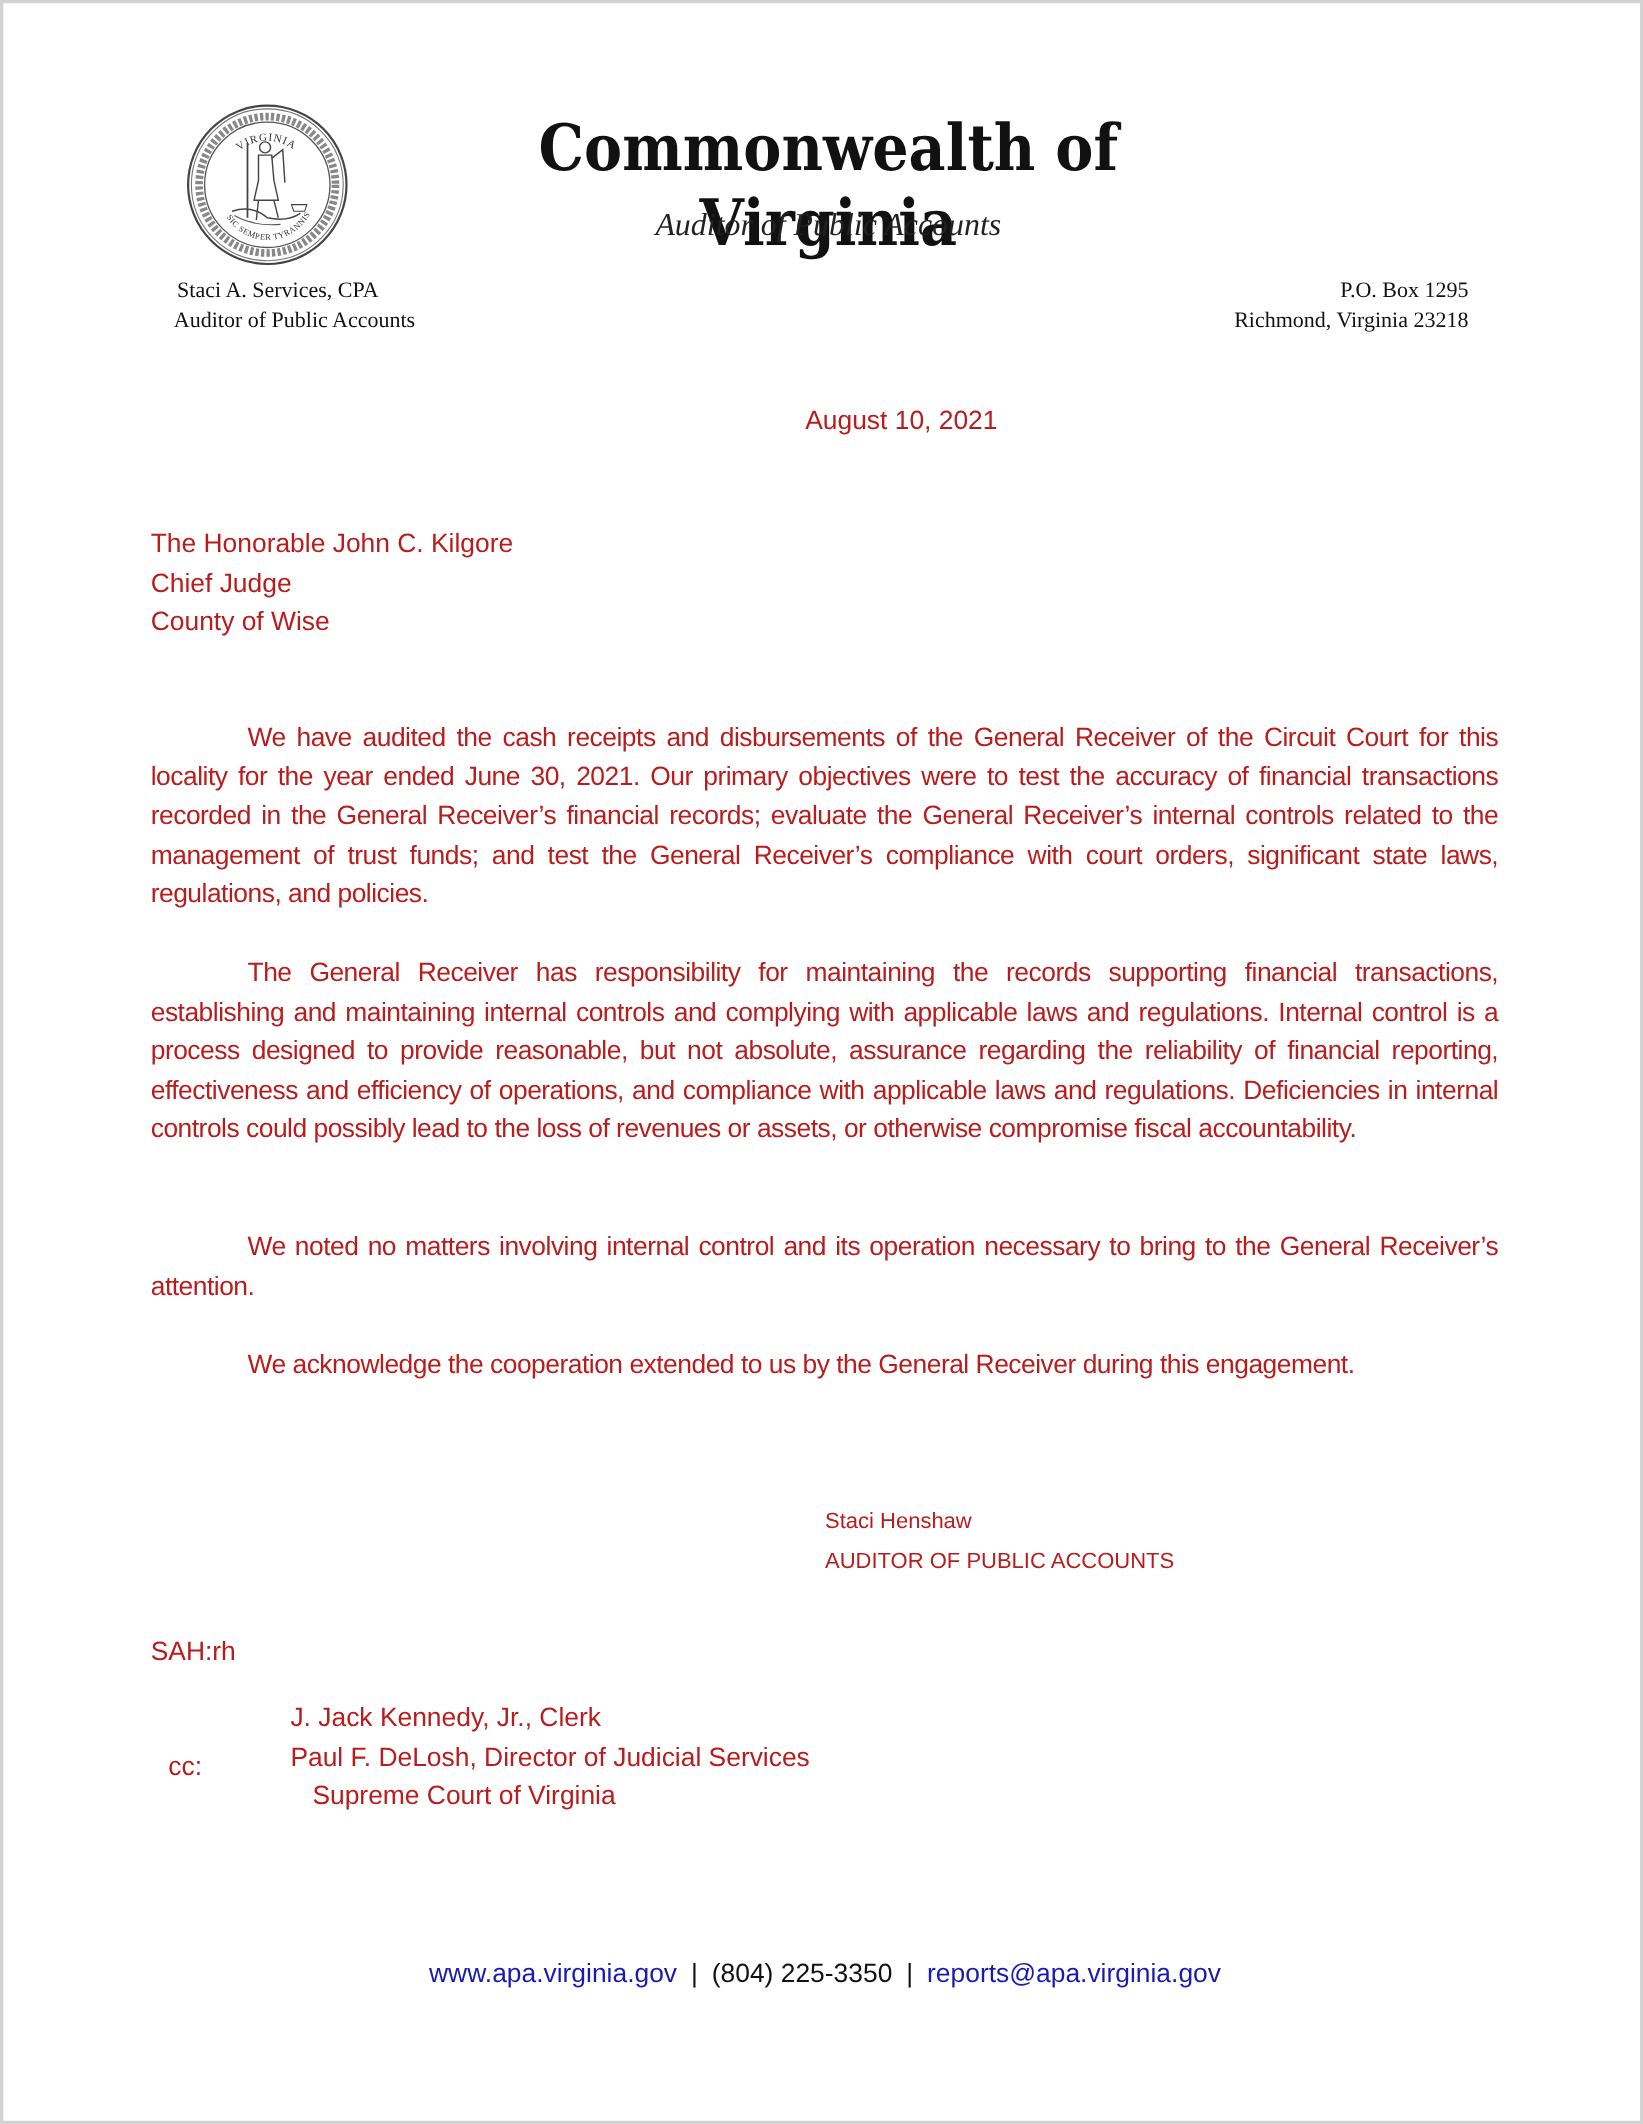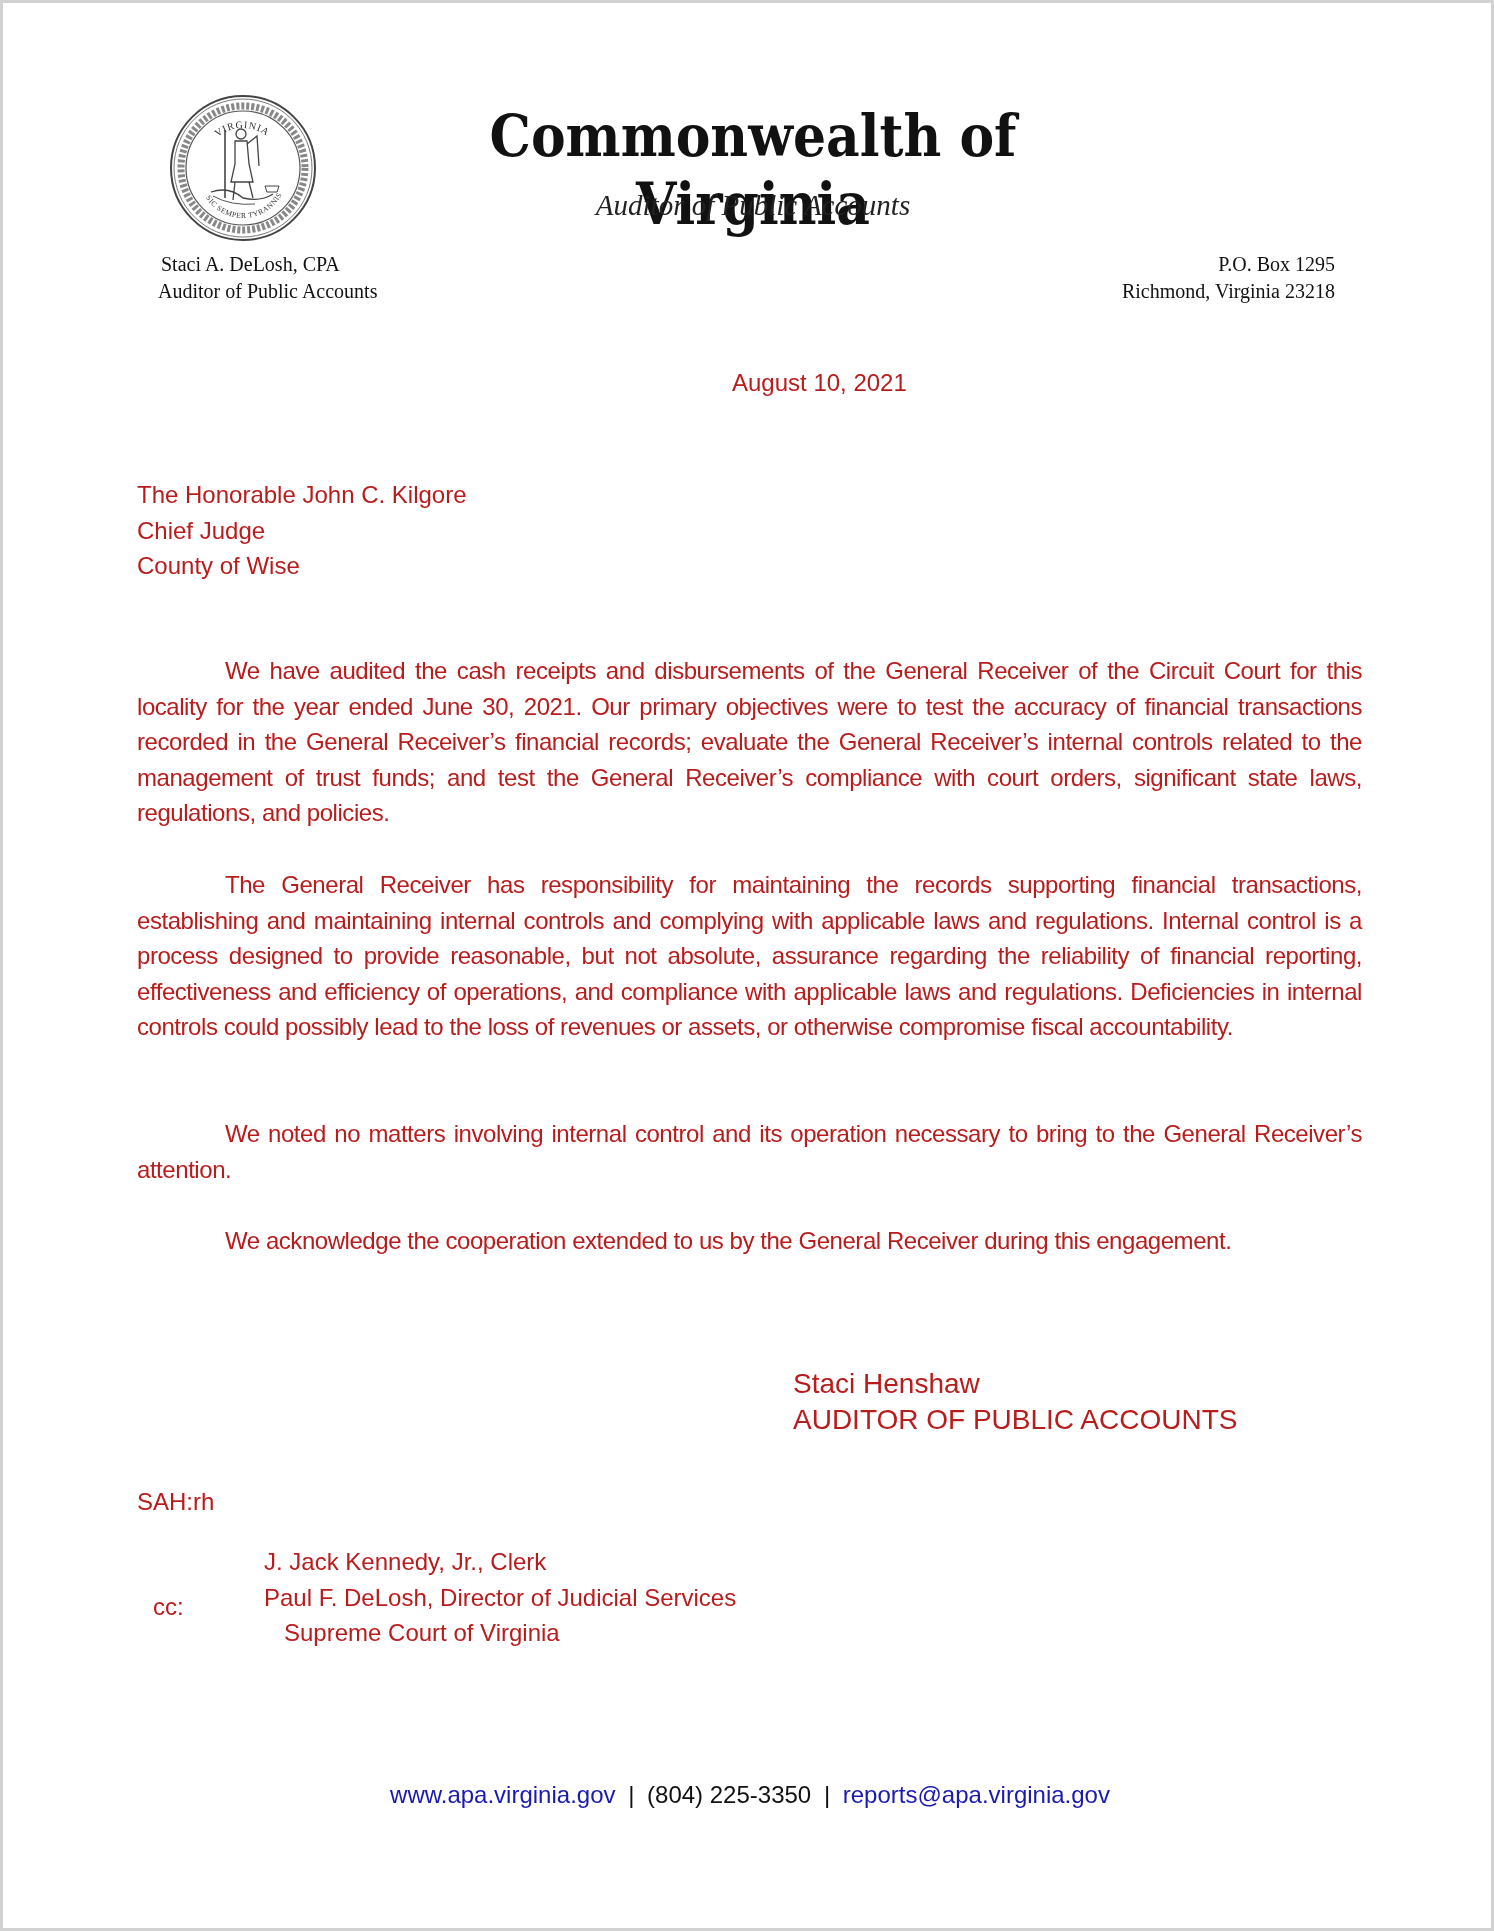--- a/index.html
+++ b/index.html
@@ -94,23 +94,22 @@
       word-spacing: 0px;
     }
     .p1 { top: 650px; }
     .p2 { top: 864px; }
     .p3 { top: 1113px; }
     .p4 { top: 1220px; }
 
     .signature {
       position: absolute;
       left: 747px; top: 1363px;
-      font-size: 28px;
-      line-height: 35.5px;
-      margin-left: 43px;
+      font-size: 20px;
+      line-height: 35.5px;
     }
     .initials {
       left: 134px; top: 1470px;
       font-size: 24px;
       margin-top: 15px;
     }
     .cc-block {
       position: absolute;
       left: 134px; top: 1541px;
       font-size: 24px;
@@ -176,21 +175,21 @@
       <path d="M44 102 Q62 112 86 110" fill="none" stroke="#555" stroke-width="1"></path>
 
       <path d="M96 92 L110 92 L108 98 L98 98 Z" fill="none" stroke="#444" stroke-width="1"></path>
     </svg>
   </div>
 
   <div class="lh-title">Commonwealth of Virginia</div>
   <div class="lh-subtitle">Auditor of Public Accounts</div>
 
   <div class="lh-left serif">
-    <div>Staci A. DeLosh, CPA</div>
+    <div>Staci A. Services, CPA</div>
     <div>Auditor of Public Accounts</div>
   </div>
 
   <div class="lh-right serif">
     <div>P.O. Box 1295</div>
     <div>Richmond, Virginia 23218</div>
   </div>
 
   <div class="abs sans date">August 10, 2021</div>
 

